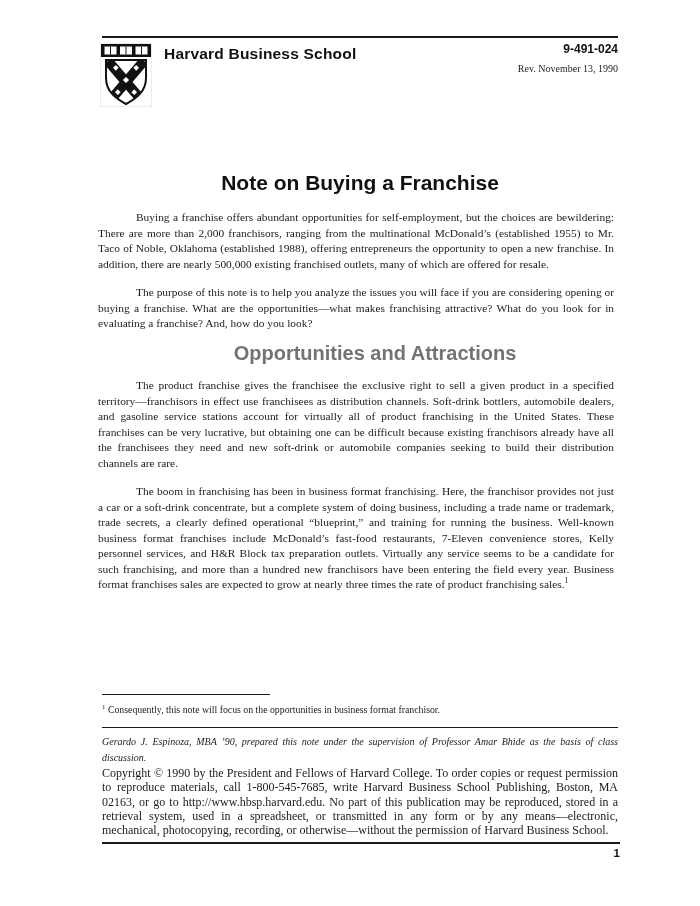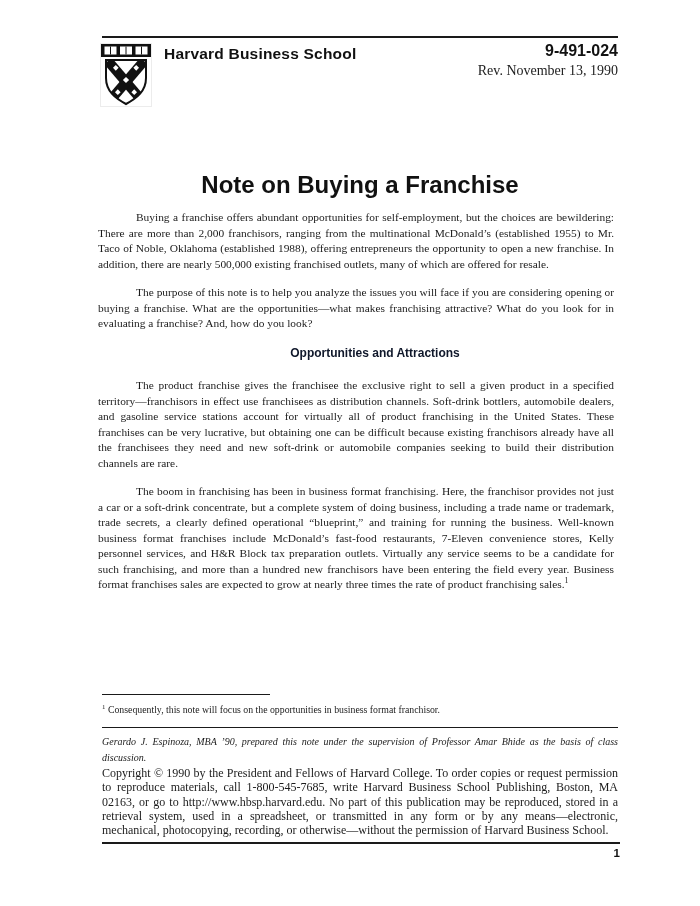--- a/index.html
+++ b/index.html
@@ -44,64 +44,64 @@
     font-size: 15.5px;
     letter-spacing: 0.2px;
     color: #111;
   }
   .doc-number {
     position: absolute;
     right: 82px;
     top: 42px;
     font-family: "Liberation Sans", sans-serif;
     font-weight: bold;
-    font-size: 16px;
+    font-size: 12px;
     color: #111;
     text-align: right;
   }
   .revision-date {
     position: absolute;
     right: 82px;
     top: 63px;
-    font-size: 14px;
+    font-size: 10px;
     color: #222;
     text-align: center;
   }
   .doc-title {
     position: absolute;
     left: 102px;
     top: 171px;
     width: 516px;
     text-align: center;
     font-family: "Liberation Sans", sans-serif;
     font-weight: bold;
-    font-size: 24px;
+    font-size: 21px;
     color: #111;
   }
   .body-text {
     position: absolute;
     left: 98px;
     top: 210px;
     width: 516px;
     font-size: 11.4px;
     line-height: 15.5px;
     text-align: justify;
   }
   .body-text p {
     margin: 0 0 13px 0;
     text-indent: 38px;
   }
   .section-heading {
     font-family: "Liberation Sans", sans-serif;
     font-weight: bold;
-    font-size: 12px;
+    font-size: 20px;
     text-align: center;
     text-indent: 0;
     margin: 14px 0 17px 0 !important;
-    color: #0f172a;
+    color: #737373;
   }
   sup { font-size: 70%; line-height: 0; }
   .footnote {
     position: absolute;
     left: 102px;
     top: 703px;
     width: 516px;
     font-size: 9.8px;
     line-height: 13px;
   }

